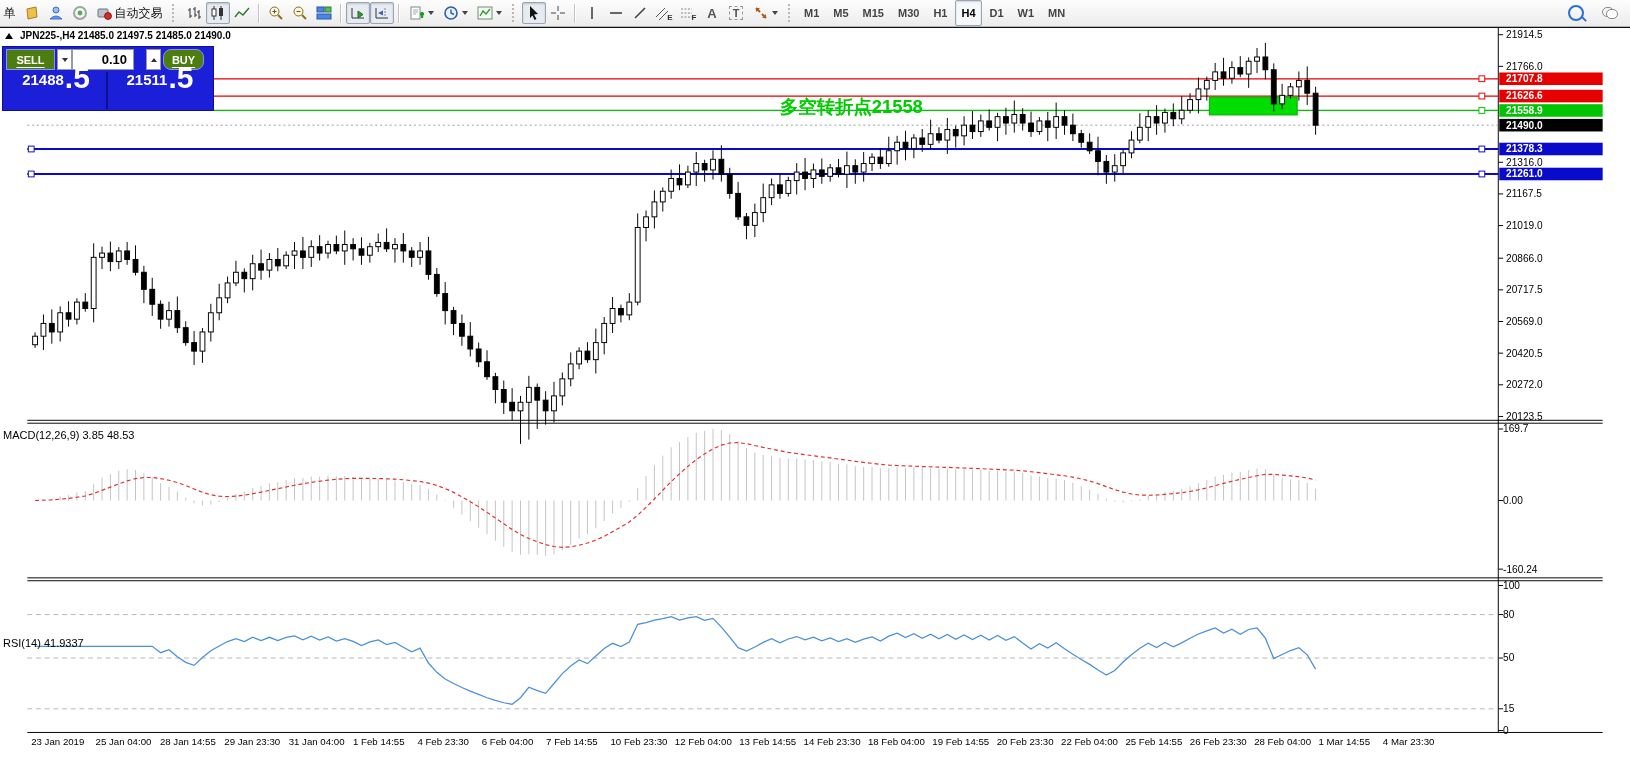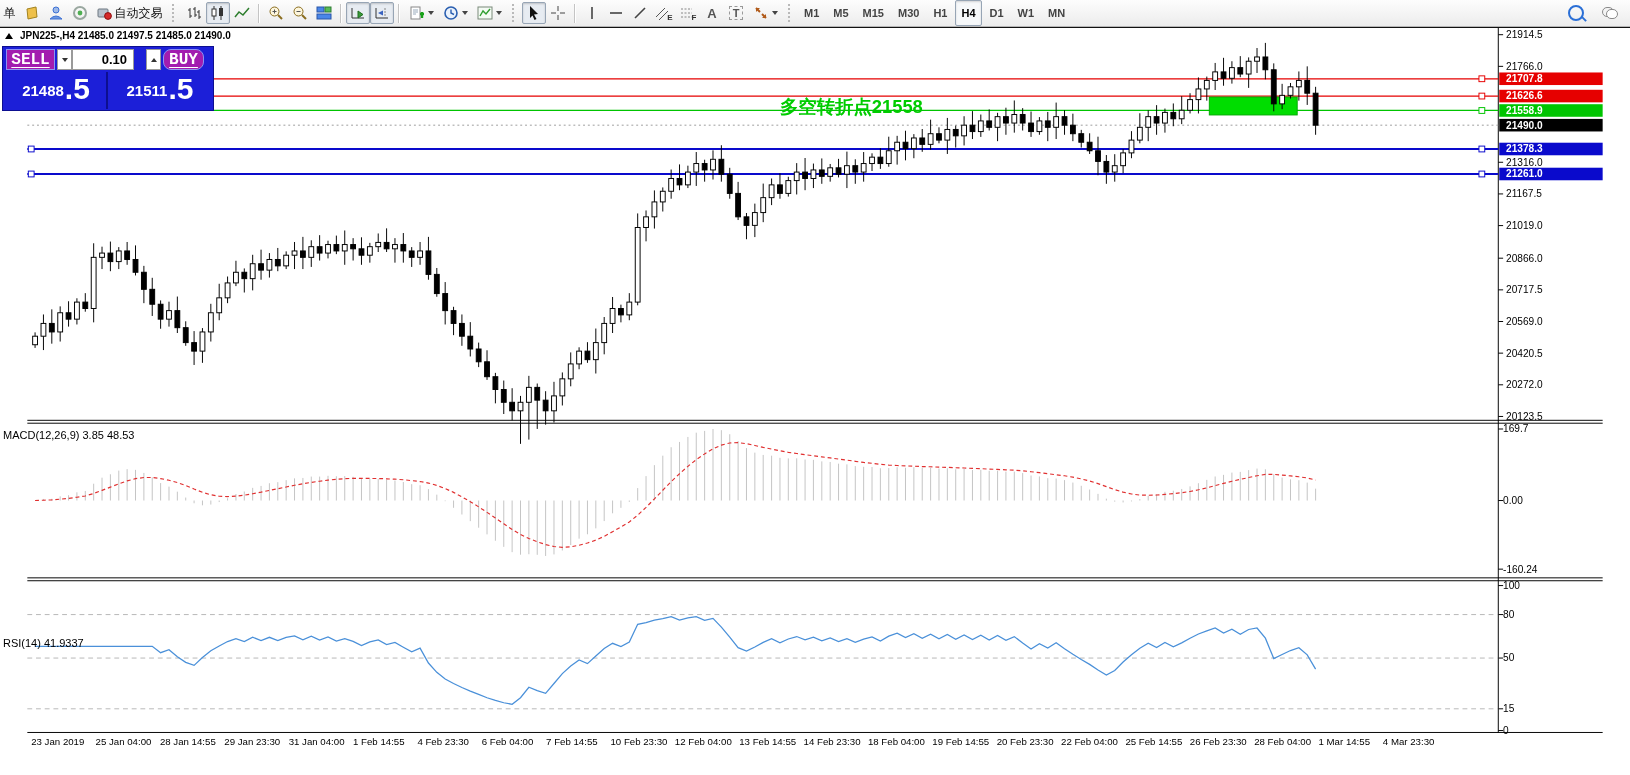--- a/index.html
+++ b/index.html
@@ -27,35 +27,35 @@
   #chart-title{position:absolute;left:5px;top:30px;z-index:10;font-size:10px;font-weight:bold;color:#000;
     display:flex;align-items:center;gap:7px;}
   .collapse-tri{width:0;height:0;border-left:4px solid transparent;border-right:4px solid transparent;
     border-bottom:6px solid #000;display:inline-block;}
   #macd-label,#rsi-label{position:absolute;left:3px;z-index:10;font-size:11px;color:#000;}
   #macd-label{top:429px;}
   #rsi-label{top:600px;margin-top:37px;}
   
   #trade-panel{position:absolute;left:2px;top:46px;width:212px;height:65px;background:#1c1fd8;z-index:20;
     border:1px solid #0d0f90;box-sizing:border-box;}
-  #trade-panel .btn{position:absolute;background:#a21caf;border:1px solid #8d90f2;color:#fff;font-weight:bold;
-    font-size:16px;display:flex;align-items:center;justify-content:center;box-sizing:border-box;
-    text-decoration:underline;text-underline-offset:3px;cursor:pointer;font-family:Liberation Mono, monospace;}
+  #trade-panel .btn{position:absolute;background:#4d7c0f;border:1px solid #8d90f2;color:#fff;font-weight:bold;
+    font-size:11px;display:flex;align-items:center;justify-content:center;box-sizing:border-box;
+    text-decoration:underline;text-underline-offset:3px;cursor:pointer;}
   #sell-btn{left:3px;top:2px;width:49px;height:21px;}
   #buy-btn{left:160px;top:2px;width:41px;height:21px;border-radius:8px;}
   .spin{position:absolute;top:2px;width:15px;height:21px;background:#fff;border:1px solid #9a9a9a;
     box-sizing:border-box;display:flex;align-items:center;justify-content:center;cursor:pointer;}
   #spin-down{left:54px;}
   #spin-up{left:143px;}
   .tri-dn{width:0;height:0;border-left:3px solid transparent;border-right:3px solid transparent;border-top:4px solid #333;}
   .tri-up{width:0;height:0;border-left:3px solid transparent;border-right:3px solid transparent;border-bottom:4px solid #333;}
   #vol-input{position:absolute;left:69px;top:2px;width:62px;height:21px;border:1px solid #9a9a9a;box-sizing:border-box;
     font-size:13px;font-weight:bold;text-align:right;padding-right:6px;font-family:"Liberation Sans",sans-serif;}
   .bigprice{position:absolute;top:25px;height:37px;background:#1c1fd8;color:#fff;display:flex;align-items:flex-end;
-    justify-content:center;padding-bottom:5px;box-sizing:border-box;cursor:pointer;}
+    justify-content:center;padding-bottom:16px;box-sizing:border-box;cursor:pointer;}
   #sell-price{left:3px;width:102px;border-right:2px solid #0d0f90;}
   #buy-price{left:106px;width:102px;text-align:center;}
   .pmain{font-size:15px;font-weight:bold;line-height:26px;}
   .pbig{font-size:30px;font-weight:bold;line-height:30px;margin-left:1px;}
   
   .mini-mag{width:12px;height:12px;border:2px solid #2a6fd6;border-radius:50%;position:relative;}
   .mini-mag::after{content:"";position:absolute;width:6px;height:2px;background:#2a6fd6;transform:rotate(45deg);
     right:-5px;bottom:-1px;}
   .chat-ic{width:16px;height:12px;position:relative;}
   .chat-ic span{position:absolute;border:1px solid #8a8a8a;border-radius:5px;background:#f4f4f4;}

